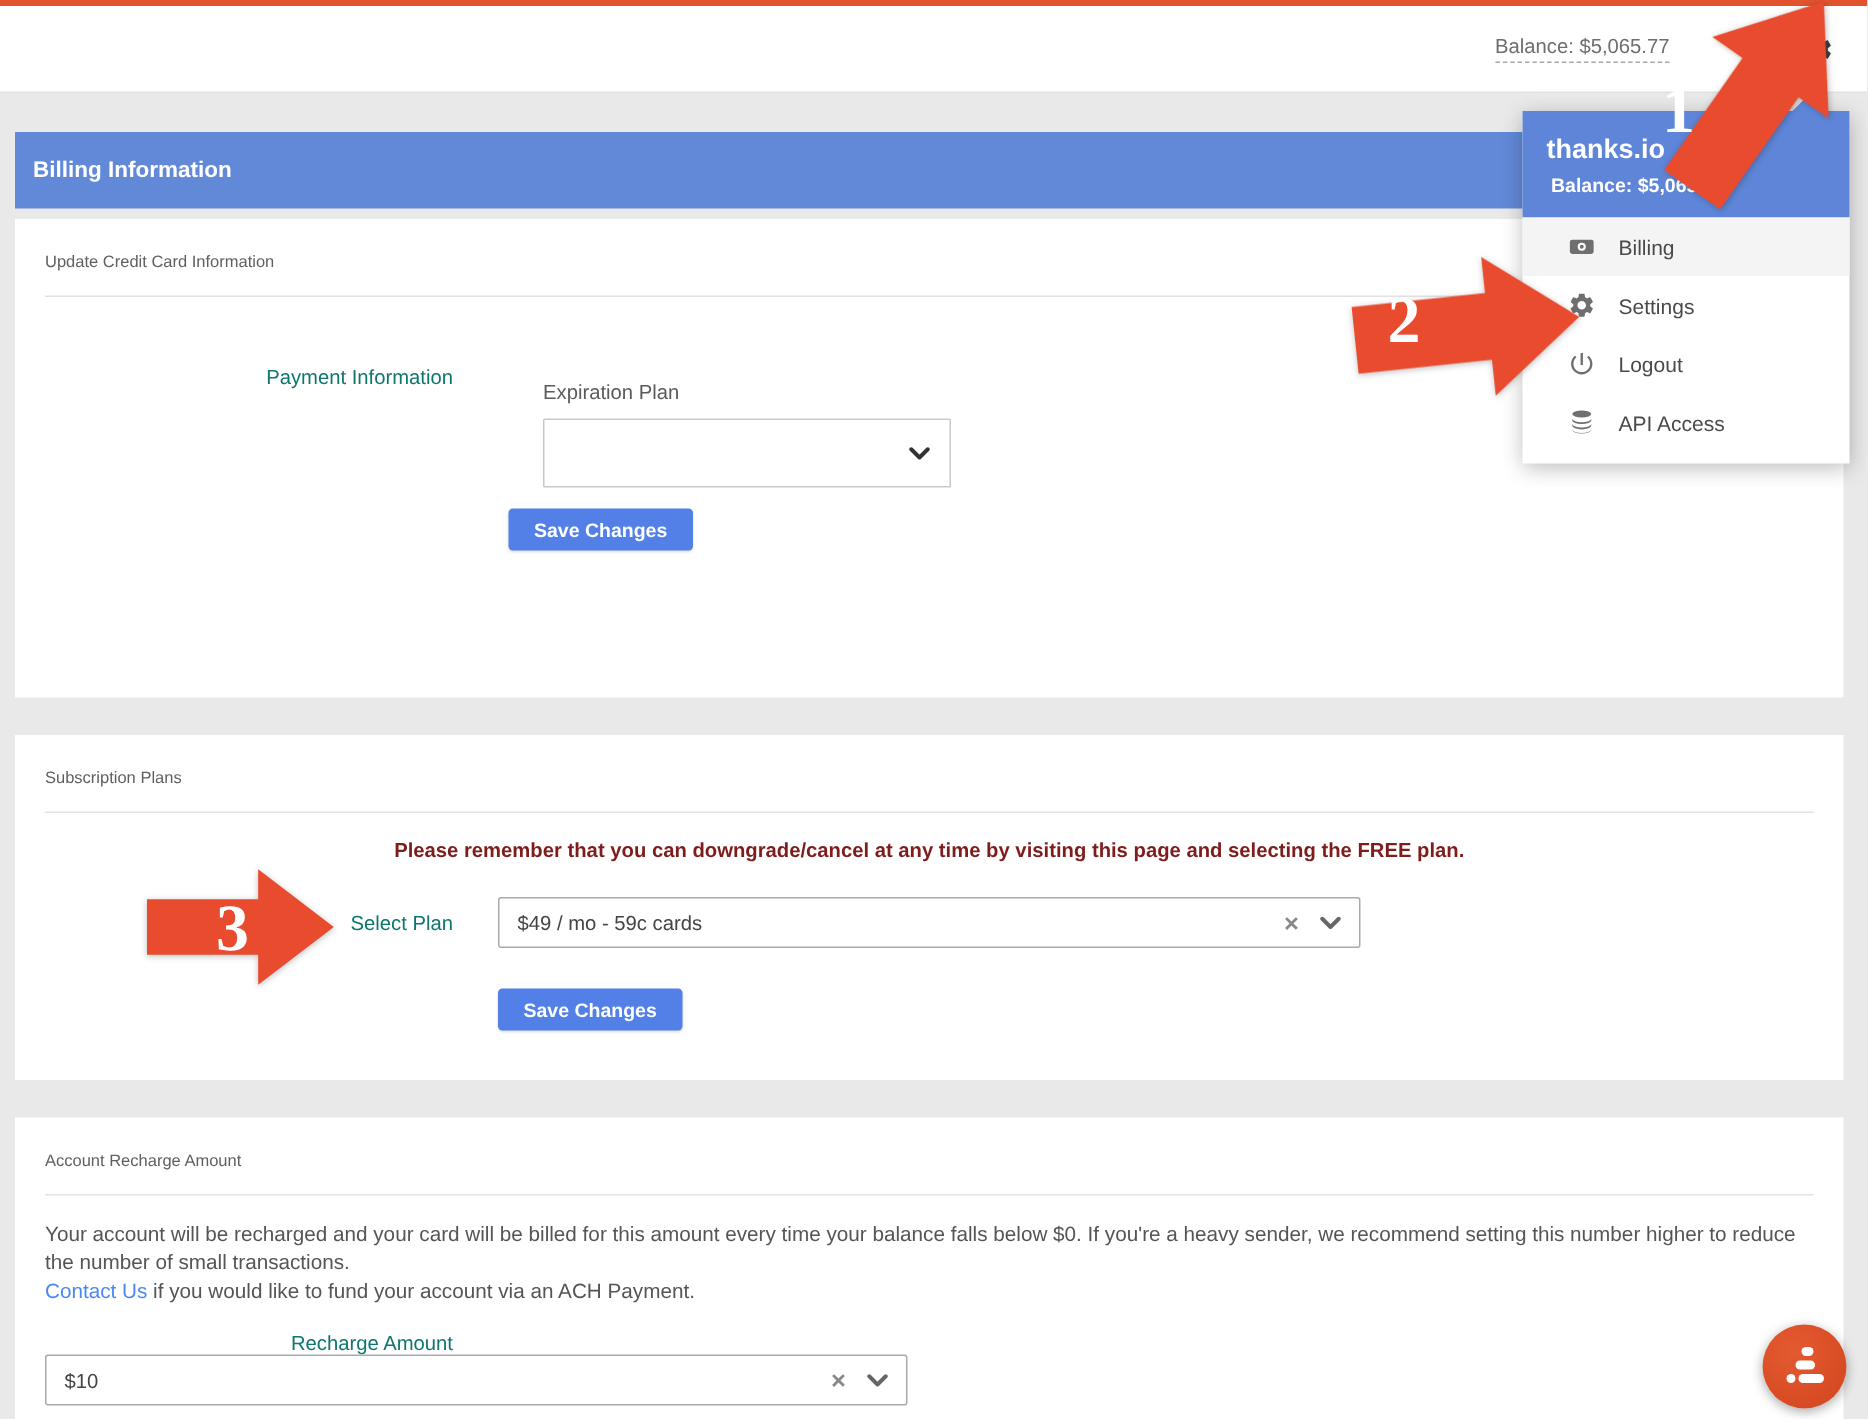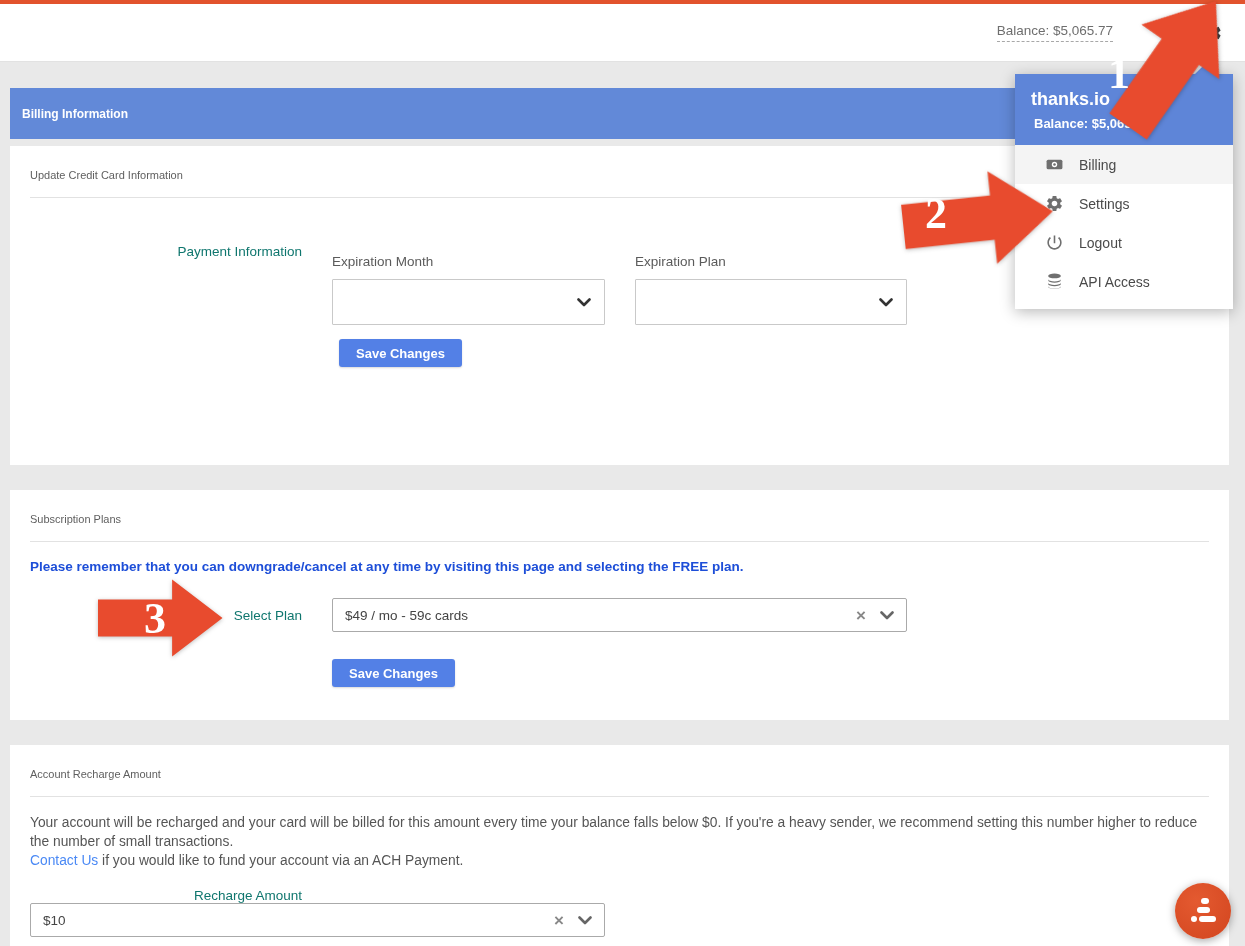--- a/index.html
+++ b/index.html
@@ -10,21 +10,21 @@
   
   .top-line { height:4px; background:var(--top-line,#e2532d); }
   .header { height:58px; background:#fff; border-bottom:1px solid #e2e2e2;
             display:flex; align-items:center; justify-content:flex-end; padding-right:22px; }
   .balance { color:#6e6e6e; font-size:13.5px; border-bottom:1px dashed #a8a8a8; padding-bottom:3px; margin-right:88px; }
   .gear-top { width:22px; height:22px; cursor:pointer; }
 
   
   .main { padding:26px 16px 0 10px; }
   .blue-bar { height:51px; background:var(--bar-blue,#6289d8); color:#fff; font-weight:bold;
-              font-size:12px; display:flex; align-items:center; padding-left:12px; }
+              font-size:15px; display:flex; align-items:center; padding-left:12px; }
   .card { background:#fff; margin-top:25px; padding:0 20px; }
   .card.first { margin-top:7px; height:319px; }
   .card.second { height:230px; }
   .card.third { height:210px; }
   .card h2 { font-weight:400; font-size:11px; color:#5f5f5f; padding-top:23px; }
   .card hr { border:none; border-top:1px solid #e2e2e2; margin-top:16px; }
 
   .form-row { display:flex; }
   .label-col { width:272px; text-align:right; color:#0f766e; font-size:13.5px; flex:none; }
   .gap30 { width:30px; flex:none; }
@@ -34,21 +34,21 @@
   .text-input::placeholder { color:#9b9b9b; opacity:1; }
   .sel-wrap { position:relative; }
   .sel-wrap select { appearance:none; -webkit-appearance:none; width:100%; height:46px; border:1px solid #c9c9c9;
                      border-radius:1px; background:#fff; padding:0 14px; font-size:15px; color:#444; }
   .sel-wrap .chev { position:absolute; right:14px; top:19px; pointer-events:none; }
 
   .btn-save { display:inline-block; background:var(--button-blue,#5380e6); color:#fff; font-weight:bold;
               font-size:13px; border:none; border-radius:3px; height:28px; padding:0 17px; cursor:pointer;
               font-family:"Liberation Sans",sans-serif; box-shadow:0 1px 2px rgba(0,0,0,.15); }
 
-  .note { font-weight:bold; color:#1d4ed8; font-size:13.5px; margin-top:17px; }
+  .note { font-weight:bold; color:#7f1d1d; font-size:13.5px; margin-top:17px;text-align:center; }
   .para { color:#555; font-size:13.8px; line-height:19px; margin-top:16px; }
   .para a { color:var(--link-blue,#4a89f5); text-decoration:none; }
 
   .select2 { width:575px; height:34px; border:1px solid #aaa; border-radius:2px; background:#fff;
              display:flex; align-items:center; padding:0 12px; cursor:pointer; }
   .s2-value { flex:1; font-size:13.5px; color:#444; }
   .s2-clear { color:#888; font-size:17px; font-weight:bold; margin-right:14px; line-height:1; cursor:pointer; }
 
   
   .menu { position:absolute; left:1015px; top:74px; width:218px; background:#fff; z-index:10;
@@ -99,29 +99,20 @@
       <h2>Update Credit Card Information</h2>
       <hr>
       <div class="form-row" style="margin-top:29px;">
         <div class="label-col" style="padding-top:17px;">Payment Information</div>
         <div class="gap30"></div>
         <div style="flex:1;">
           <div style="display:flex;">
             <div class="gap30"></div>
           </div>
           <div style="display:flex; margin-top:27px;">
-            <div style="width:273px;">
-              <div class="field-label">Expiration Month</div>
-              <div class="sel-wrap">
-                <select><option></option></select>
-                <svg class="chev" width="14" height="9" viewBox="0 0 14 9">
-                  <path d="M1.5 1.5 L7 7 L12.5 1.5" stroke="#333" stroke-width="2.6" fill="none" stroke-linecap="round" stroke-linejoin="round"></path>
-                </svg>
-              </div>
-            </div>
             <div class="gap30"></div>
             <div style="width:272px;">
               <div class="field-label">Expiration Plan</div>
               <div class="sel-wrap">
                 <select><option></option></select>
                 <svg class="chev" width="14" height="9" viewBox="0 0 14 9">
                   <path d="M1.5 1.5 L7 7 L12.5 1.5" stroke="#333" stroke-width="2.6" fill="none" stroke-linecap="round" stroke-linejoin="round"></path>
                 </svg>
               </div>
             </div>

